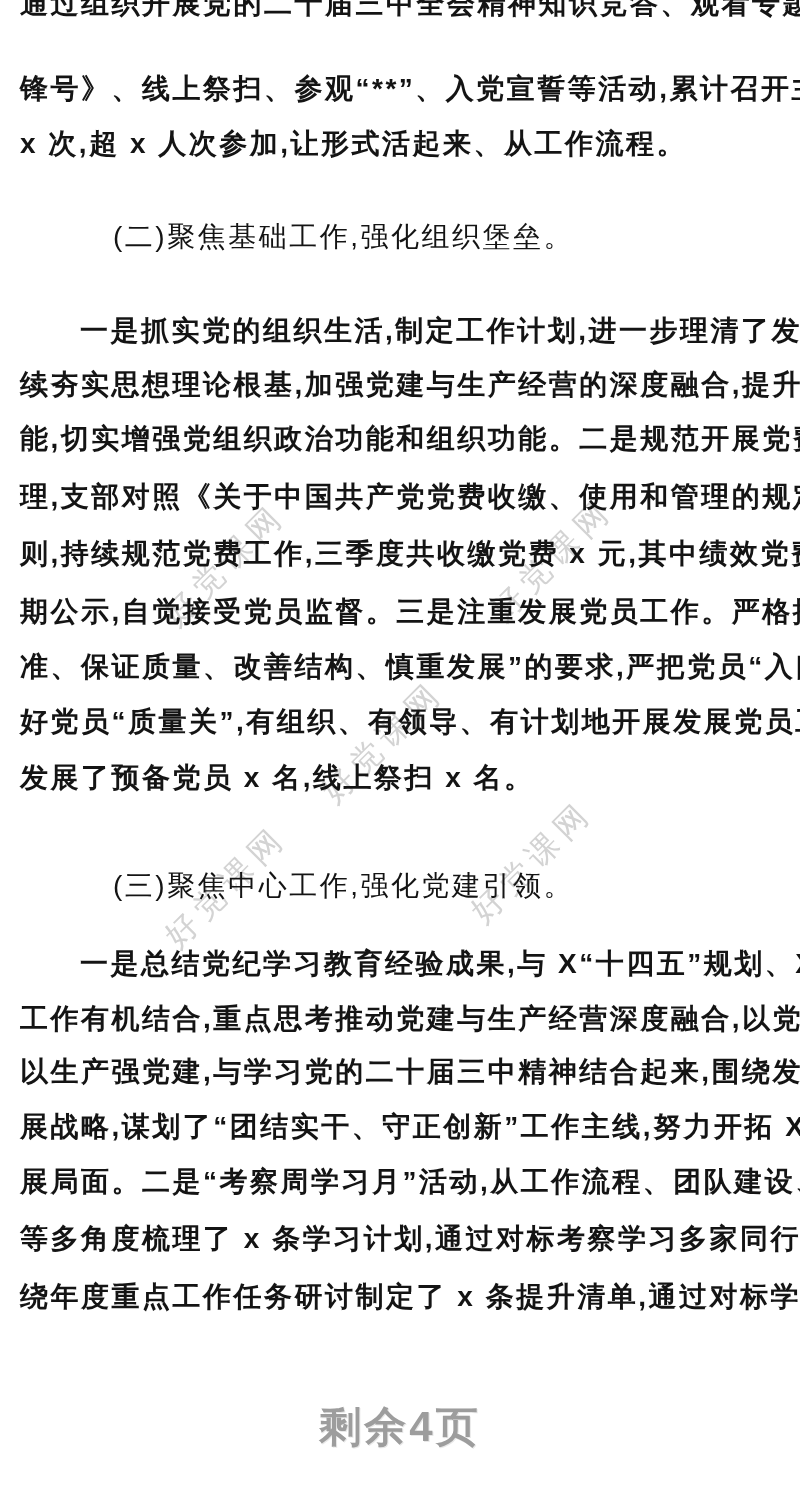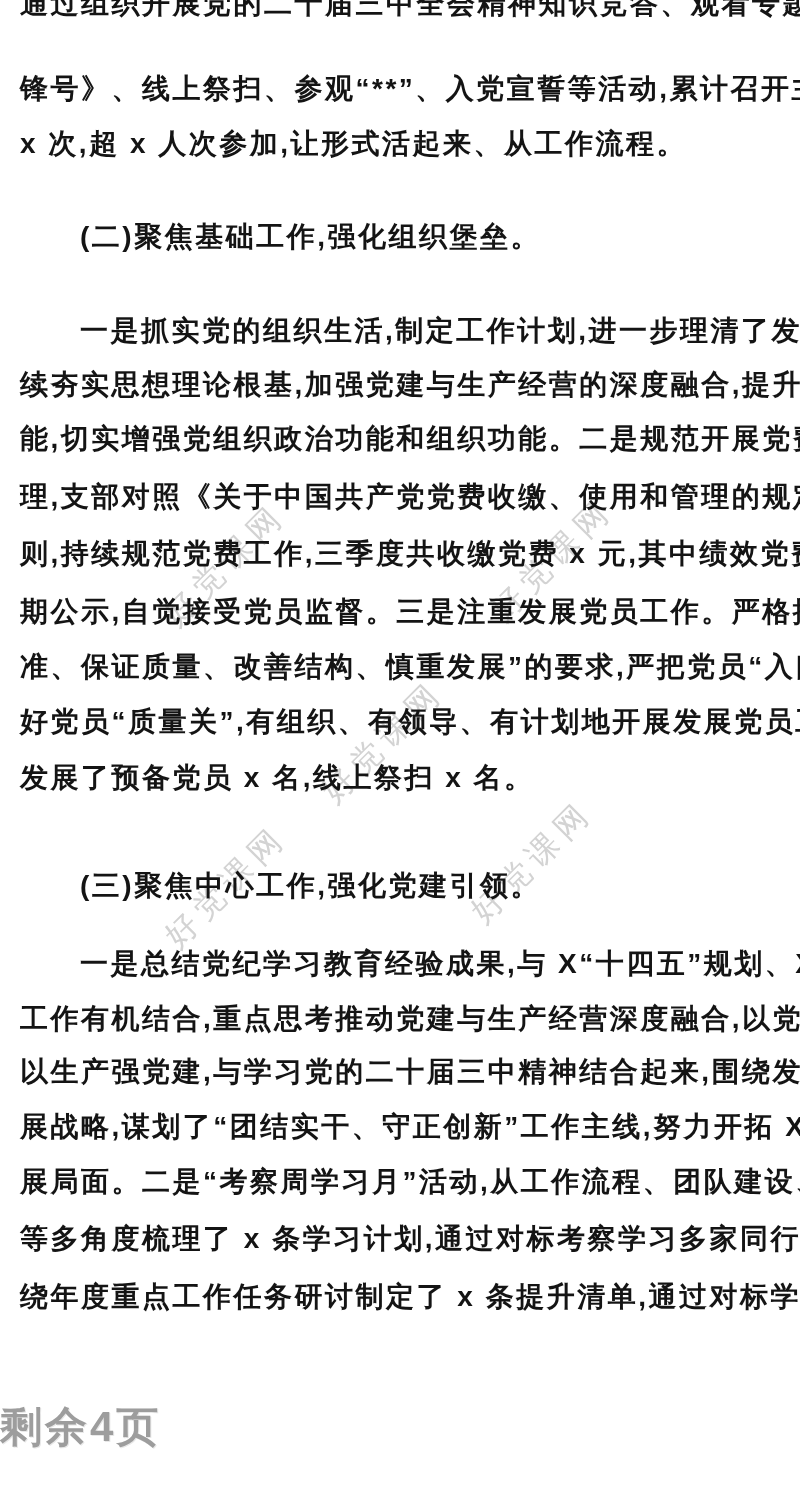--- a/index.html
+++ b/index.html
@@ -19,21 +19,22 @@
     position: absolute;
     z-index: 2;
     font-size: 28px;
     font-weight: 600;
     letter-spacing: 2.5px;
     line-height: 1;
     color: #141414;
     white-space: nowrap;
   }
   .doc-line.heading {
-    font-weight: 700;
+    font-weight: 400;
+    margin-left: 33px;
   }
   .watermark {
     position: absolute;
     z-index: 1;
     font-size: 32px;
     font-weight: 400;
     letter-spacing: 7px;
     color: #d3d3d3;
     white-space: nowrap;
     transform: translate(-50%, -50%) rotate(-45deg);
@@ -47,21 +48,20 @@
     width: 100%;
     display: flex;
     justify-content: center;
     align-items: baseline;
     gap: 46px;
     color: #9d9d9d;
     font-size: 42px;
     font-weight: 700;
     letter-spacing: 3px;
     text-shadow: 1px 1px 0 #e8e8e8;
-    flex-direction: column;
   }
 </style>
 </head>
 <body>
 
 <div class="page">
 
   <div id="watermark-layer">
       <span class="watermark" style="left: 225px; top: 565px;">好党课网</span>
       <span class="watermark" style="left: 552px; top: 560px;">好党课网</span>

